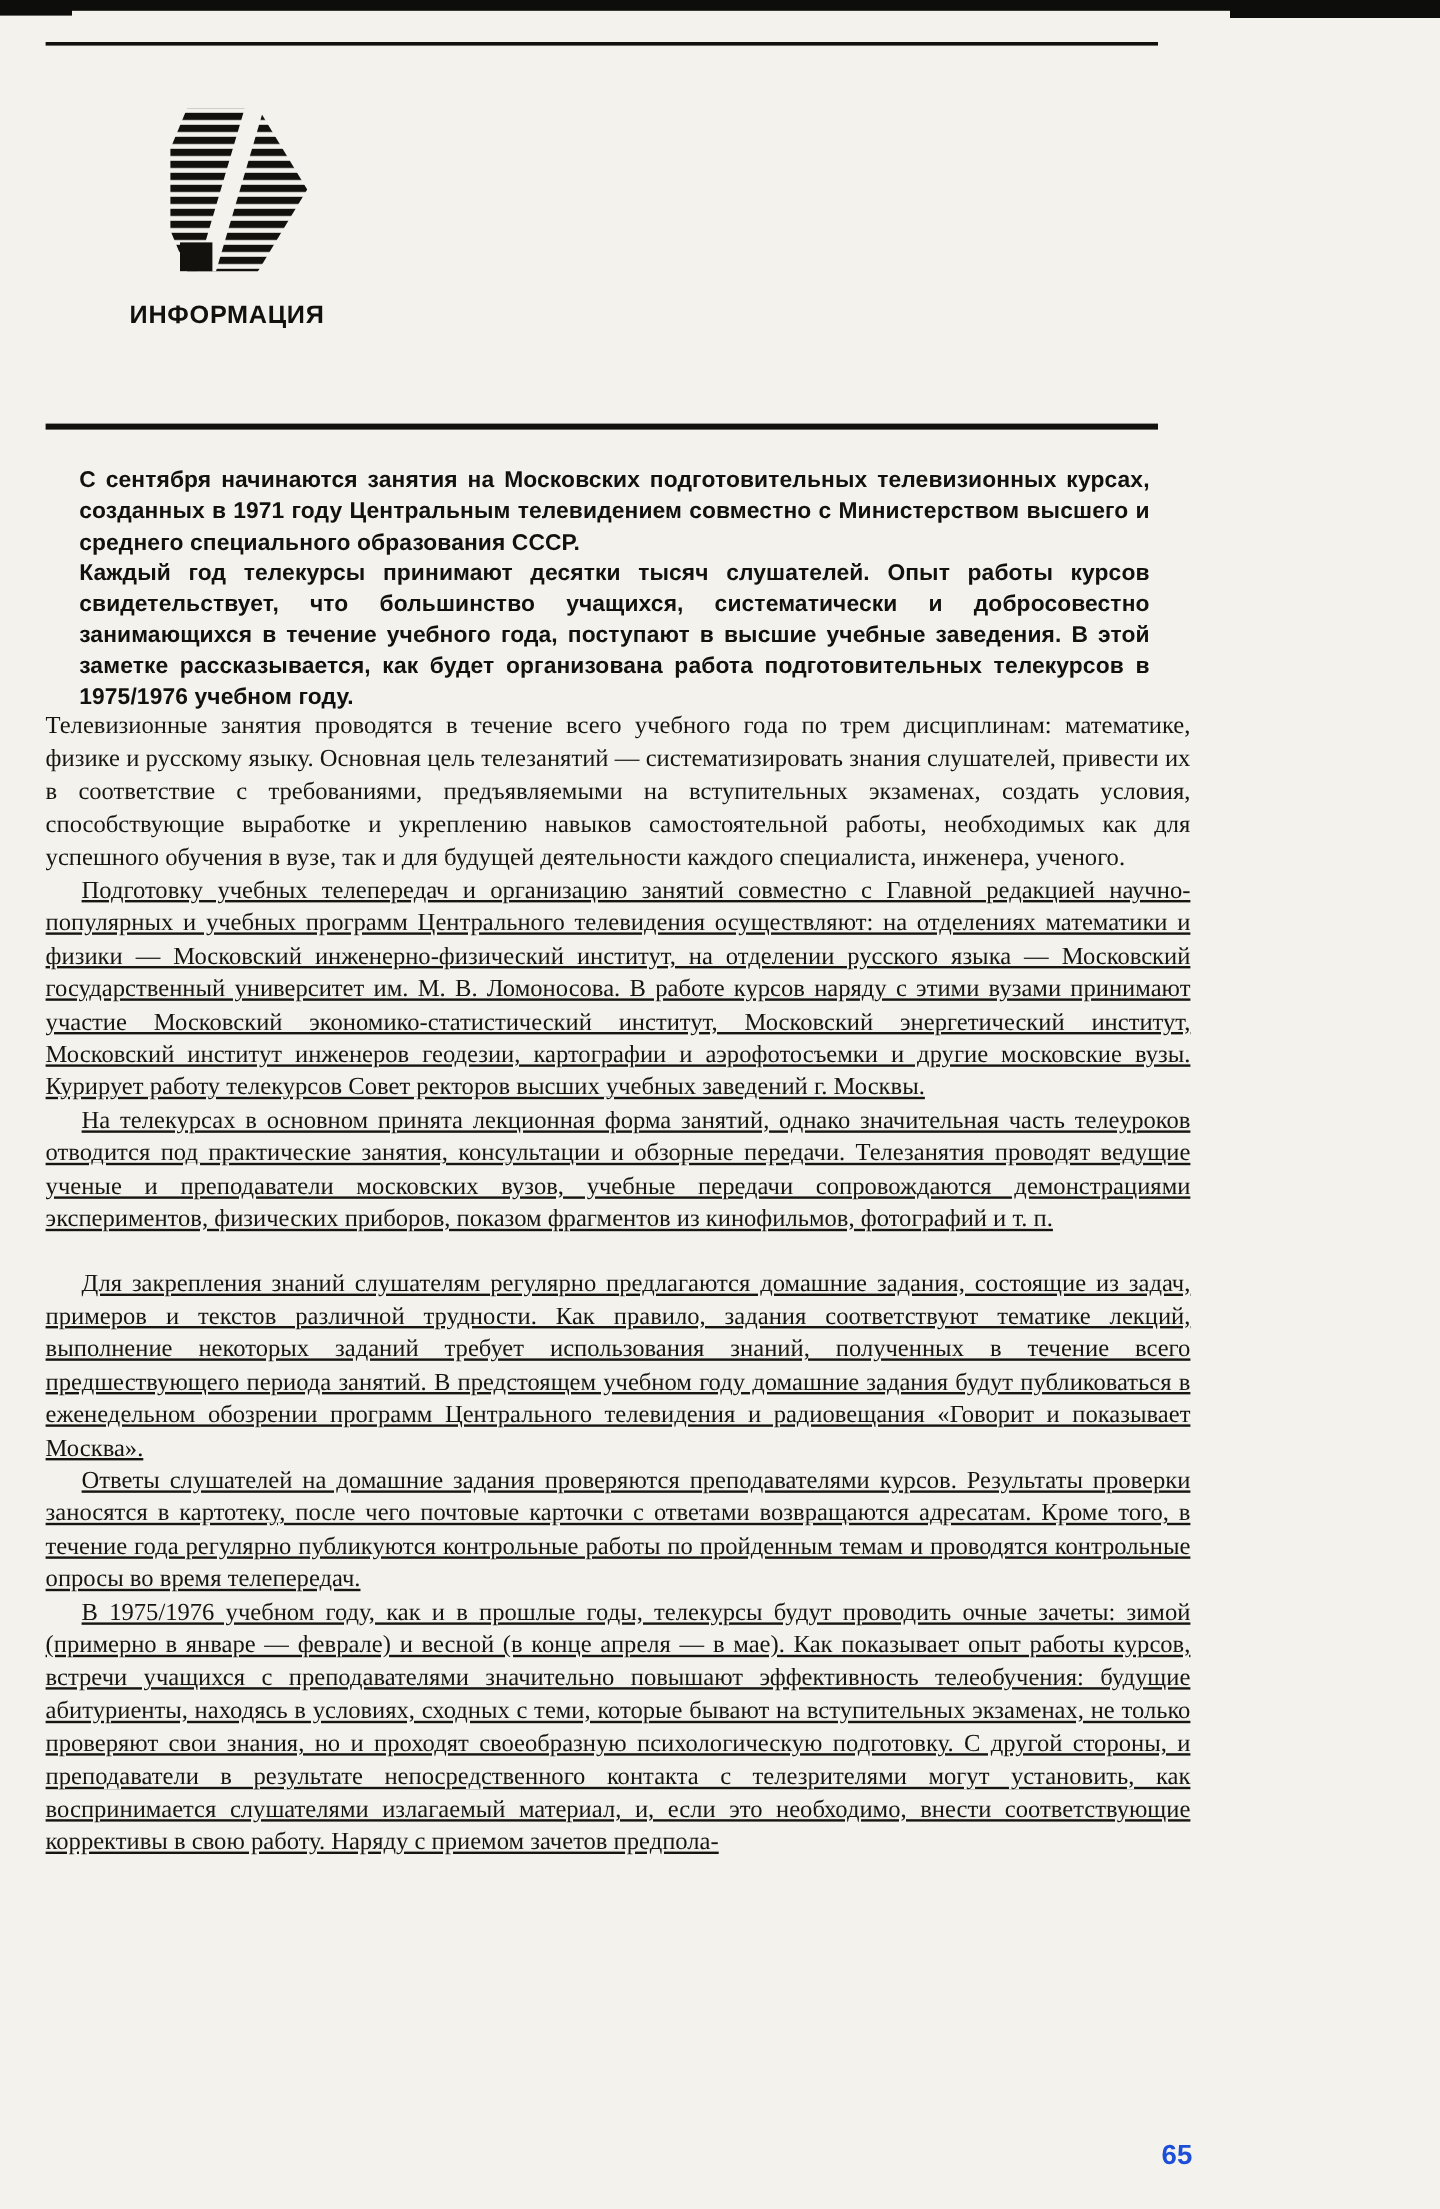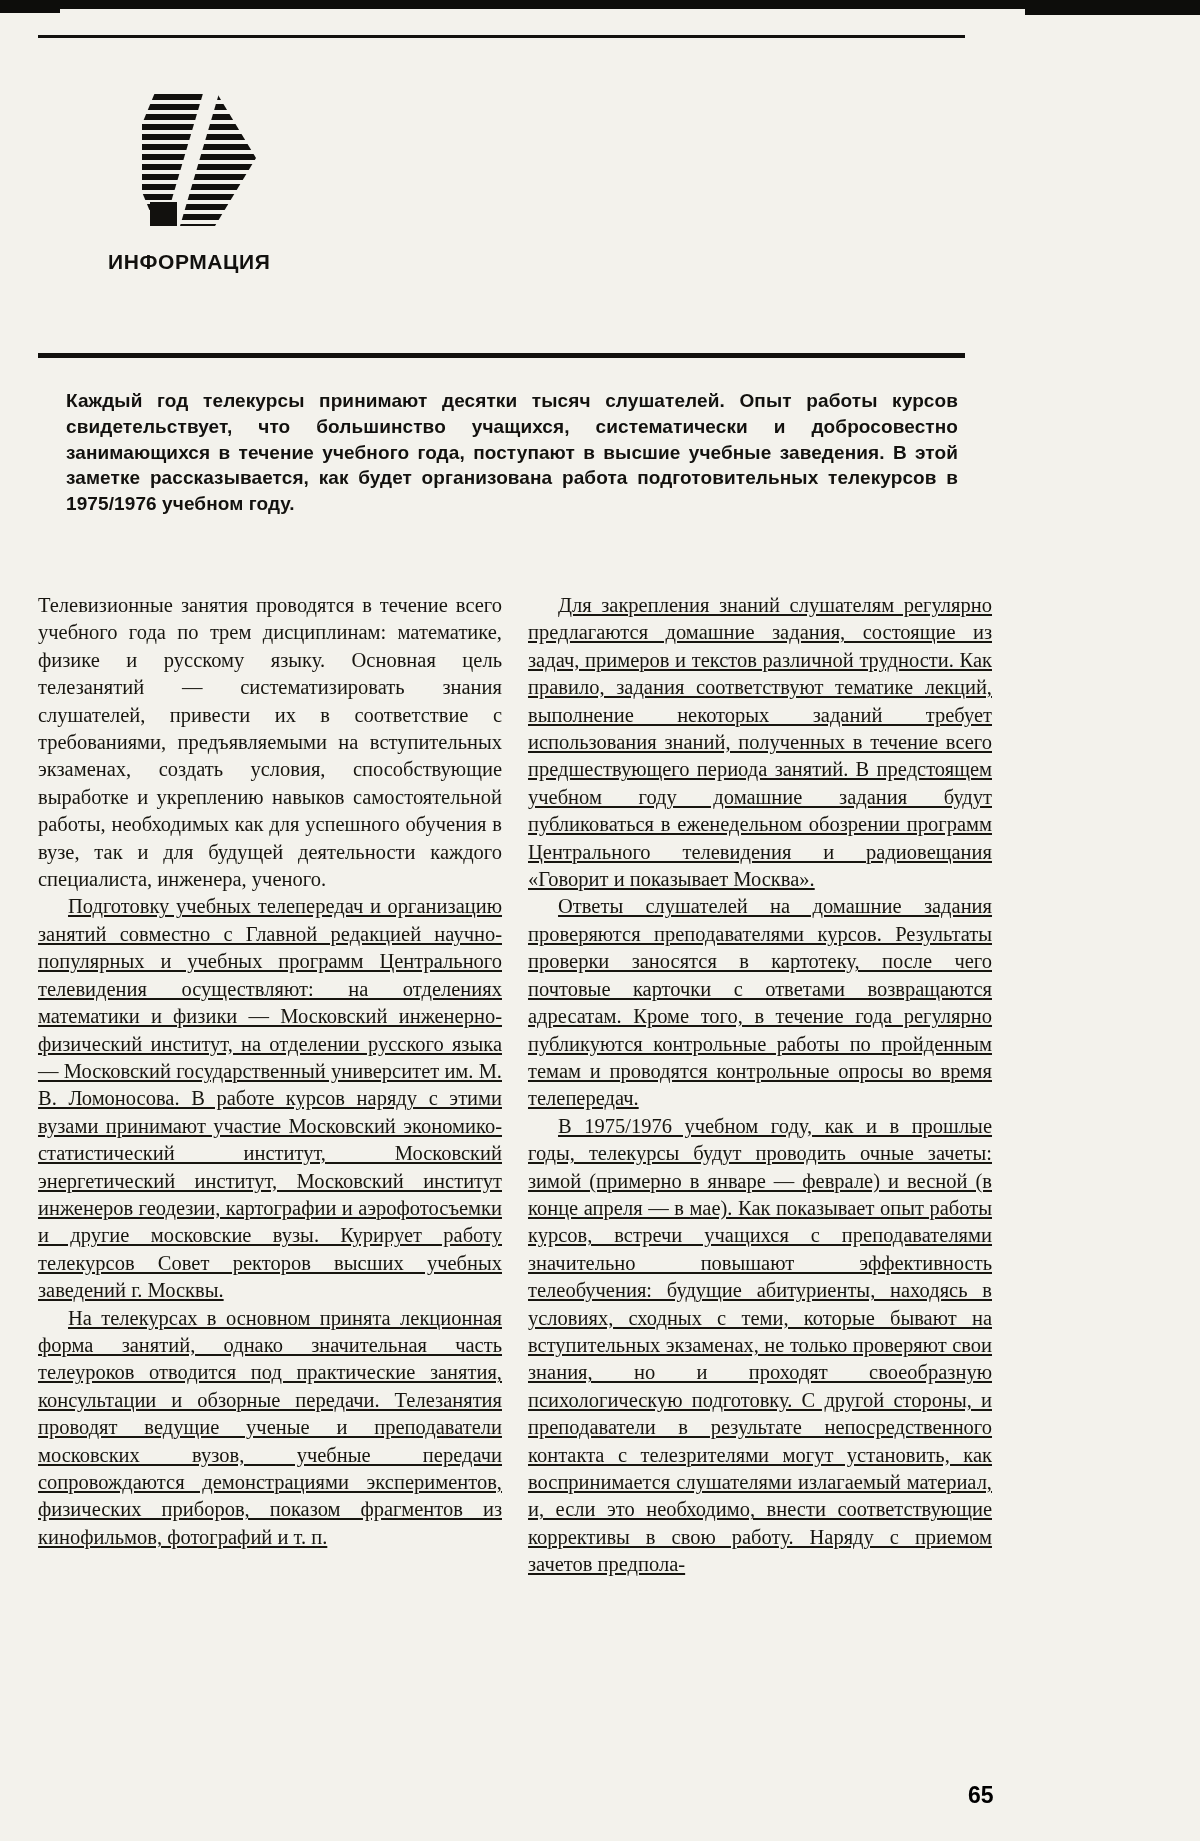--- a/index.html
+++ b/index.html
@@ -58,37 +58,37 @@
     font-weight: 700;
     font-size: 19px;
     line-height: 25.8px;
     text-align: justify;
     letter-spacing: 0.1px;
     color: #12110e;
   }
   .lead p { margin: 0; }
   .columns {
     position: absolute; top: 592px; left: 0; width: 954px;
-    display: flex; gap: 26px;
+    display: flex; gap: 26px; flex-direction: column;
   }
   .col { flex: 1 1 0; }
   .col p {
     margin: 0;
     font-size: 20.5px;
     line-height: 27.4px;
     text-align: justify;
     color: #17150f;
   }
   .col p.indent { text-indent: 30px; text-decoration: underline; }
   .page-number {
     position: absolute; top: 1782px; left: 968px;
     font-family: "Liberation Sans", sans-serif;
     font-weight: 700;
     font-size: 23px;
-    color: #000000;
+    color: #1d4ed8;
   }
 </style>
 </head>
 <body>
 
 <div class="page">
 
   <div class="top-edge"></div>
   <div class="top-edge-left"></div>
   <div class="top-edge-right"></div>
@@ -109,20 +109,21 @@
           <path d="M86,6 L102,6 L62,142 L46,142 Z" fill="#f3f2ec"></path>
           <rect x="32" y="118" width="27" height="24" fill="#12110e"></rect>
         </svg>
         <div class="logo-label">ИНФОРМАЦИЯ</div>
       </div>
     </div>
 
     <div class="rule rule-mid"></div>
 
     <div class="lead">
+      <p>С сентября начинаются занятия на Московских подготовительных телевизионных курсах, созданных в 1971 году Центральным телевидением совместно с Министерством высшего и среднего специального образования СССР.</p>
       <p>Каждый год телекурсы принимают десятки тысяч слушателей. Опыт работы курсов свидетельствует, что большинство учащихся, систематически и добросовестно занимающихся в течение учебного года, поступают в высшие учебные заведения. В этой заметке рассказывается, как будет организована работа подготовительных телекурсов в 1975/1976 учебном году.</p>
     </div>
 
     <div class="columns">
       <div class="col">
         <p>Телевизионные занятия проводятся в течение всего учебного года по трем дисциплинам: математике, физике и русскому языку. Основная цель телезанятий — систематизировать знания слушателей, привести их в соответствие с требованиями, предъявляемыми на вступительных экзаменах, создать условия, способствующие выработке и укреплению навыков самостоятельной работы, необходимых как для успешного обучения в вузе, так и для будущей деятельности каждого специалиста, инженера, ученого.</p>
         <p class="indent">Подготовку учебных телепередач и организацию занятий совместно с Главной редакцией научно-популярных и учебных программ Центрального телевидения осуществляют: на отделениях математики и физики — Московский инженерно-физический институт, на отделении русского языка — Московский государственный университет им. М. В. Ломоносова. В работе курсов наряду с этими вузами принимают участие Московский экономико-статистический институт, Московский энергетический институт, Московский институт инженеров геодезии, картографии и аэрофотосъемки и другие московские вузы. Курирует работу телекурсов Совет ректоров высших учебных заведений г. Москвы.</p>
         <p class="indent">На телекурсах в основном принята лекционная форма занятий, однако значительная часть телеуроков отводится под практические занятия, консультации и обзорные передачи. Телезанятия проводят ведущие ученые и преподаватели московских вузов, учебные передачи сопровождаются демонстрациями экспериментов, физических приборов, показом фрагментов из кинофильмов, фотографий и т. п.</p>
       </div>
       <div class="col">

